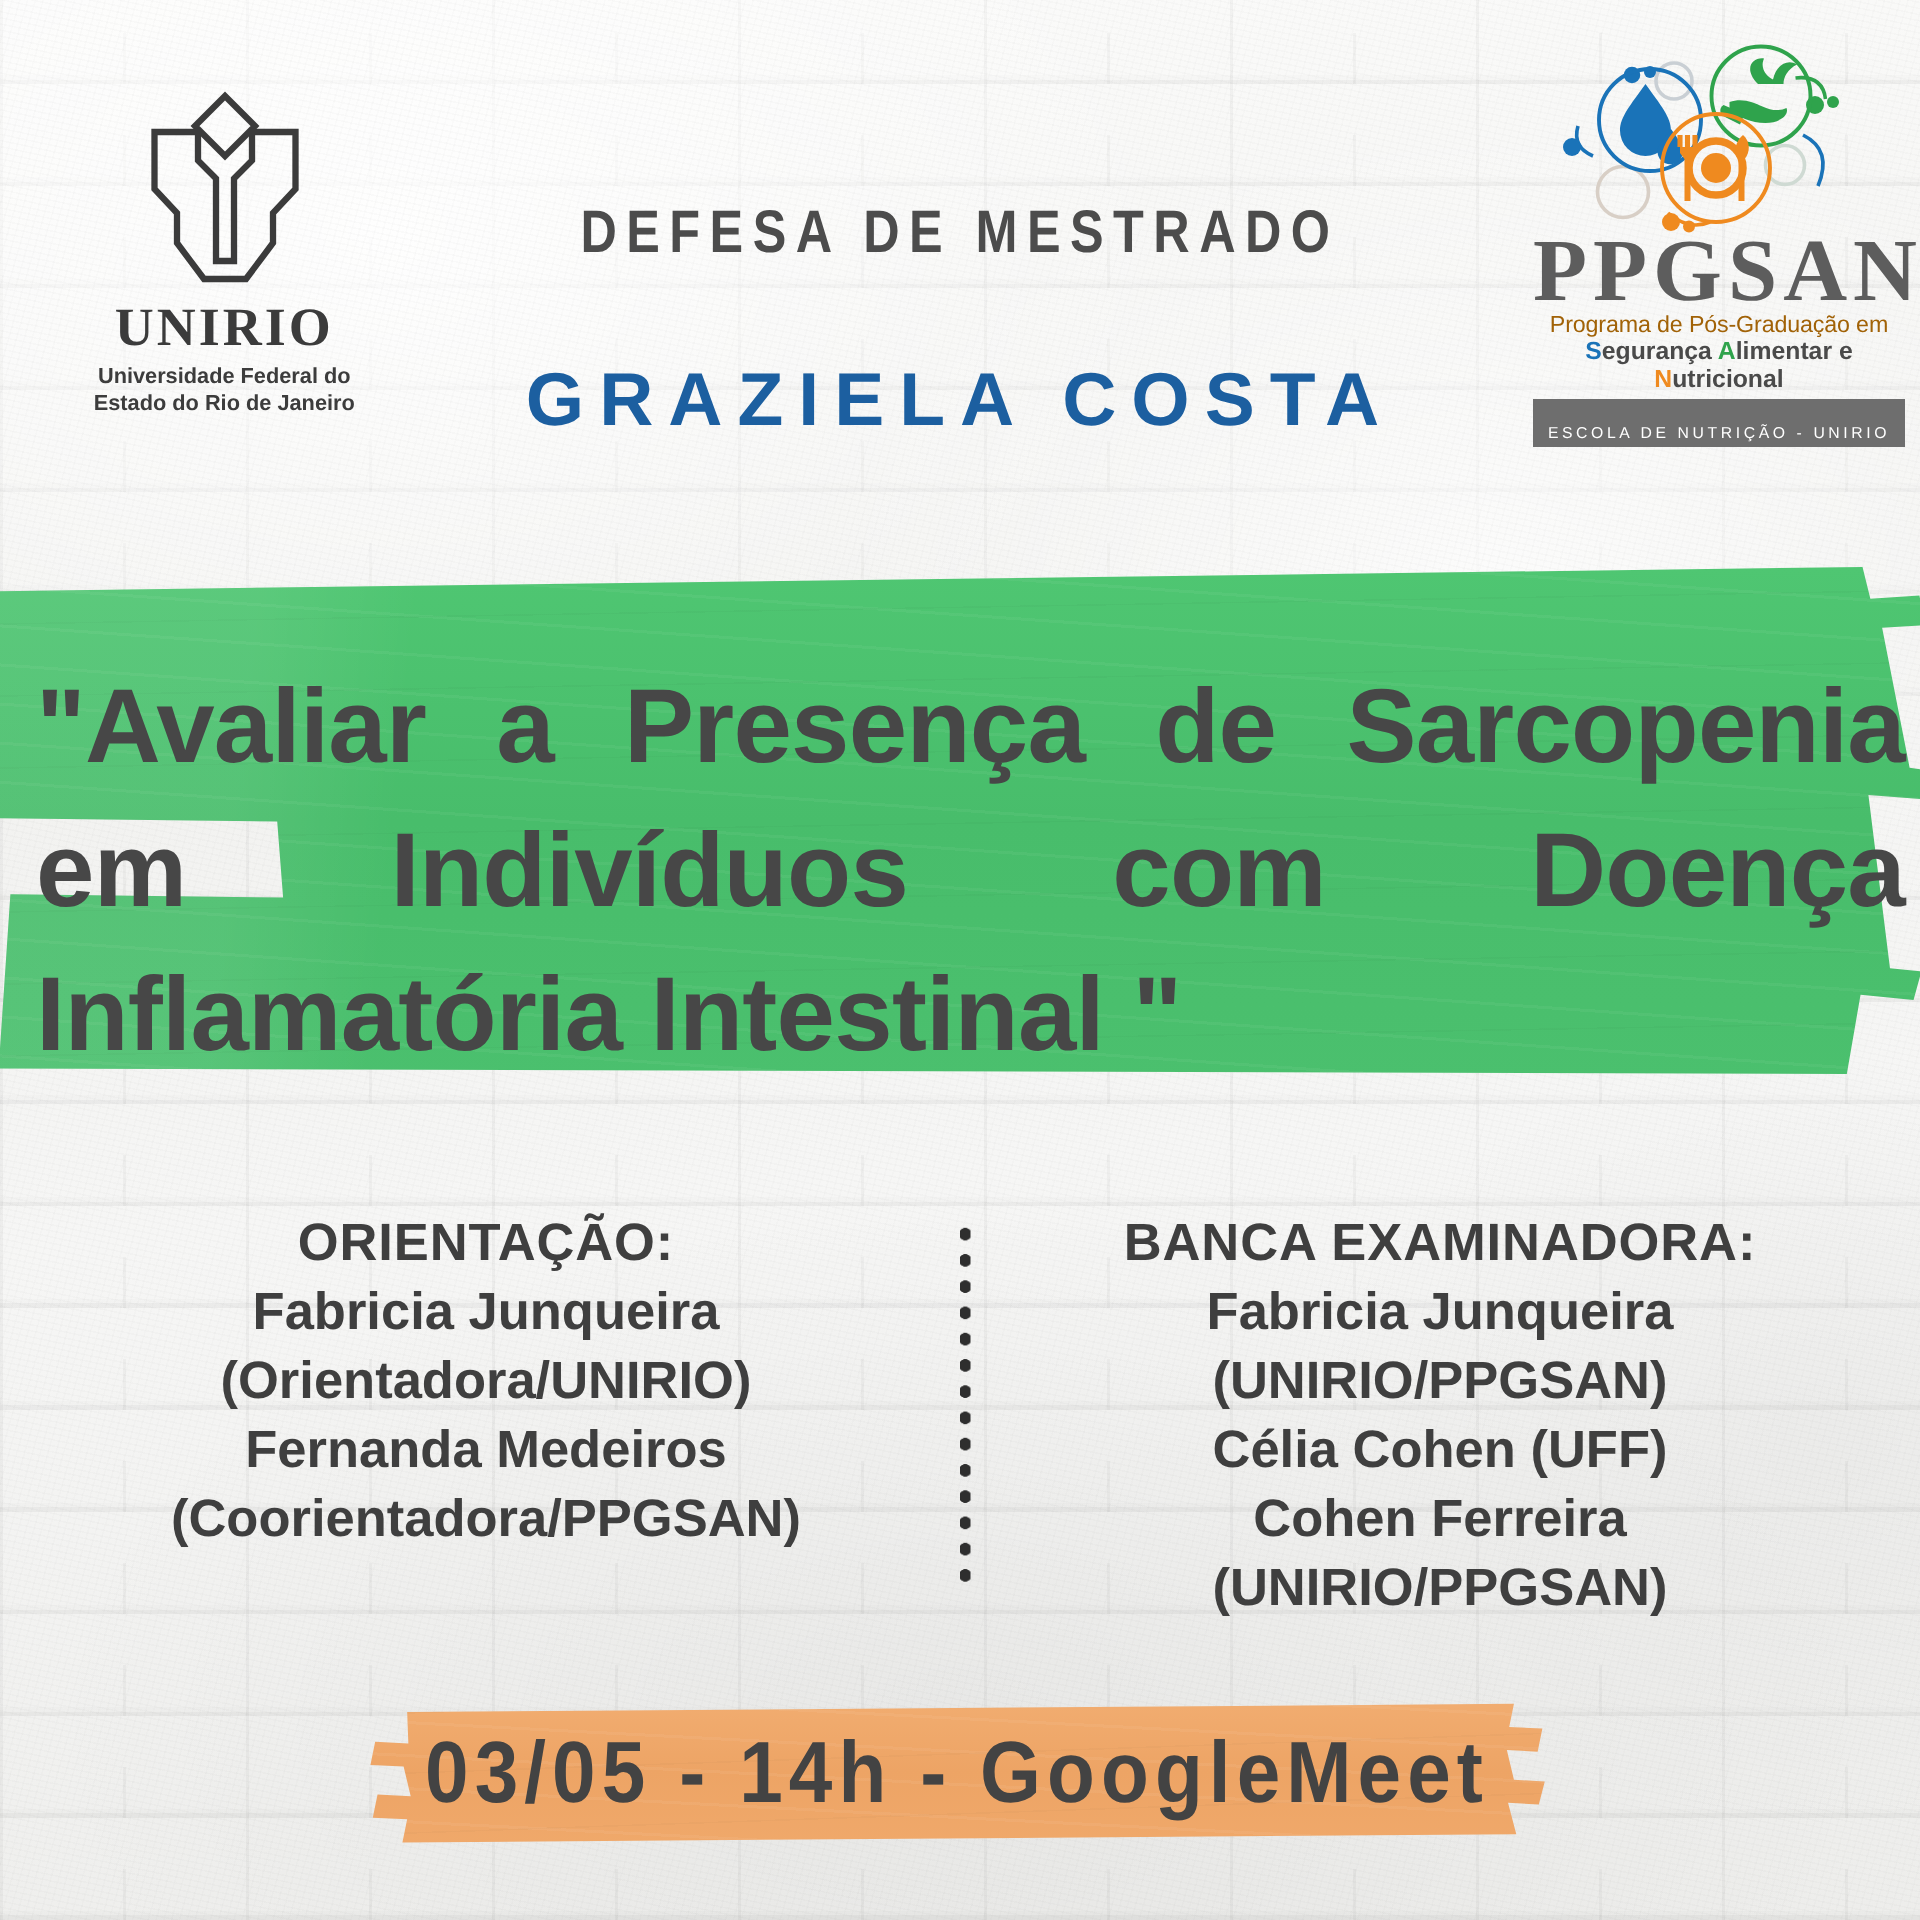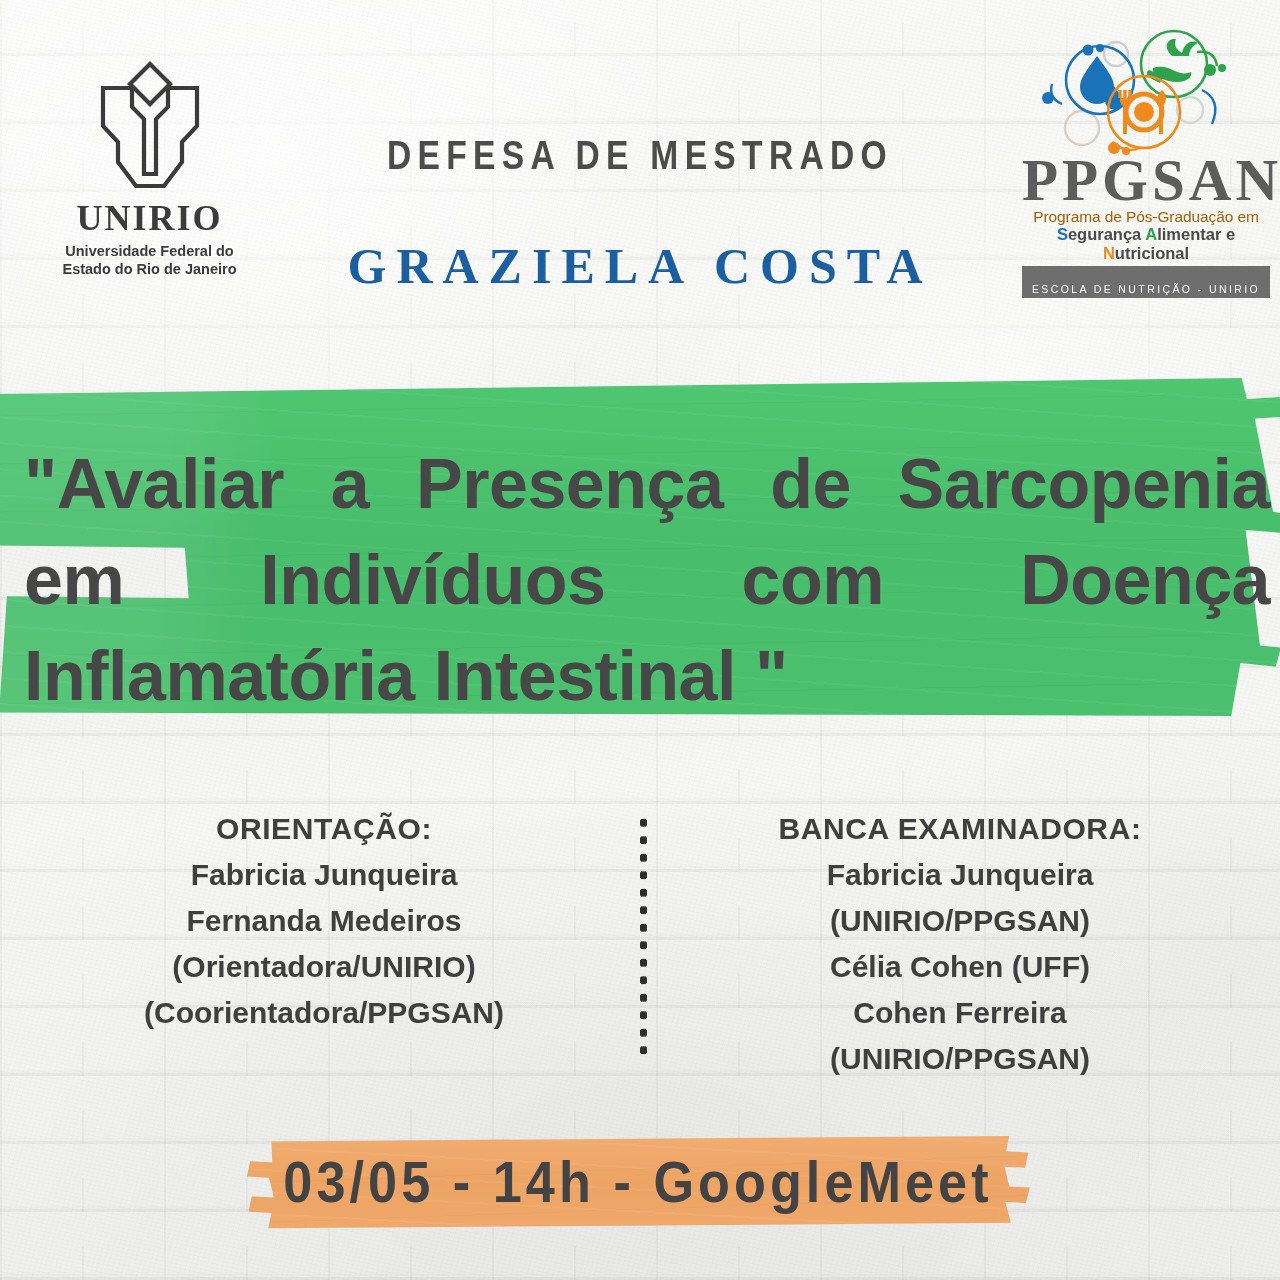--- a/index.html
+++ b/index.html
@@ -93,21 +93,21 @@
 
   
   .kicker{
     position:absolute; left:0; right:0; top:133px; text-align:center;
     font-family:"Liberation Sans Narrow","Liberation Sans", sans-serif;
     font-size:40px; font-weight:700; letter-spacing:7.5px;
     color:#4c4c4c; transform:scaleX(0.84); transform-origin:center;
   }
   .student{
     position:absolute; left:0; right:0; top:237px; text-align:center;
-    font-family:Liberation Serif, serif;
+    font-family:Liberation Sans, sans-serif;
     font-size:50px; font-weight:700; letter-spacing:10px;
     color:#1c5fa0;
   }
 
   
   .green-wrap{
     position:absolute; left:-14px; top:378px; width:1308px; height:352px;
   }
   .green-shape{
     position:absolute; inset:0;
@@ -138,21 +138,21 @@
     font-size:70px; font-weight:700; line-height:96px;
     color:#474747; letter-spacing:-0.5px;
     text-align:justify;
   }
   .title .ln{ display:block; }
   .title .ln.j{ text-align-last:justify; }
 
   
   .col{
     position:absolute; top:806px;
-    font-size:30px; line-height:46px; font-weight:700;
+    font-size:35px; line-height:46px; font-weight:700;
     color:#3f3f3f; text-align:center;
   }
   .col .hd{ letter-spacing:0.6px; }
   .col-left{ left:24px; width:600px; }
   .col-right{ left:660px; width:600px; }
 
   .divider{
     position:absolute; left:640px; top:814px; width:7px; height:243px;
     background-image:radial-gradient(circle, #2e2e2e 0 42%, rgba(0,0,0,0) 46%);
     background-size:7px 17.5px; background-repeat:repeat-y;
@@ -274,22 +274,22 @@
   </div>
   <div class="title">
     <span class="ln j">"Avaliar a Presença de Sarcopenia</span>
     <span class="ln j">em Indivíduos com Doença</span>
     <span class="ln">Inflamatória Intestinal "</span>
   </div>
 
   <div class="col col-left">
     <div class="hd">ORIENTAÇÃO:</div>
     <div>Fabricia Junqueira</div>
+    <div>(Orientadora/UNIRIO)</div>
     <div>Fernanda Medeiros</div>
-    <div>(Orientadora/UNIRIO)</div>
     <div>(Coorientadora/PPGSAN)</div>
   </div>
 
   <div class="divider"></div>
 
   <div class="col col-right">
     <div class="hd">BANCA EXAMINADORA:</div>
     <div>Fabricia Junqueira</div>
     <div>(UNIRIO/PPGSAN)</div>
     <div>Célia Cohen (UFF)</div>

